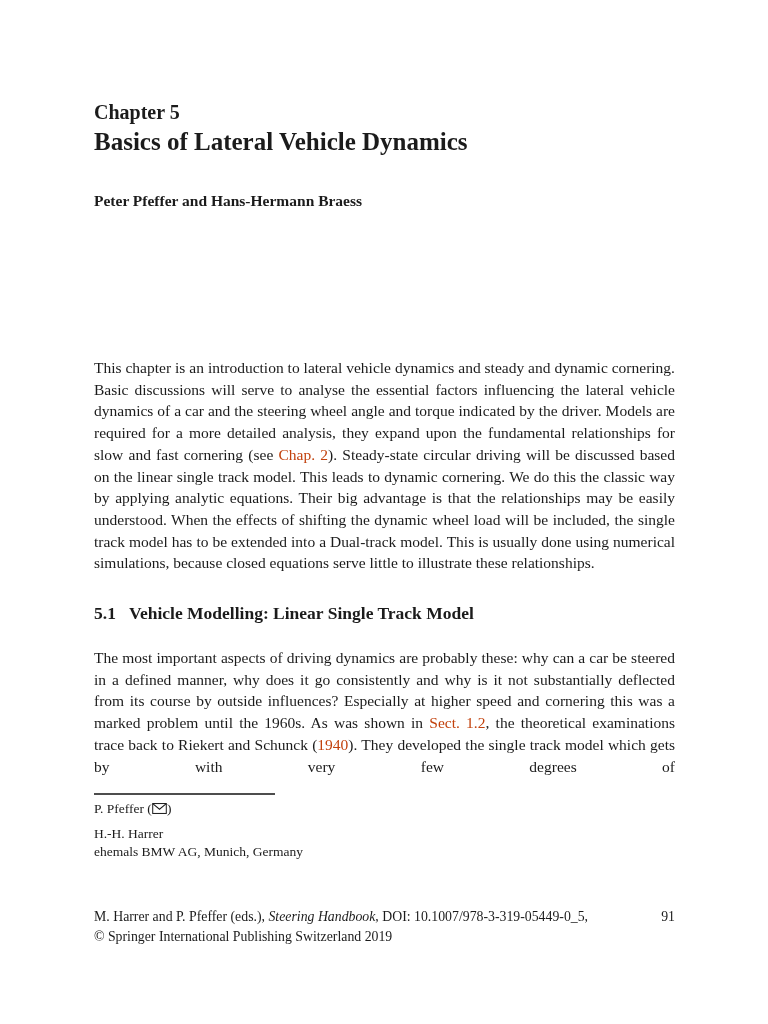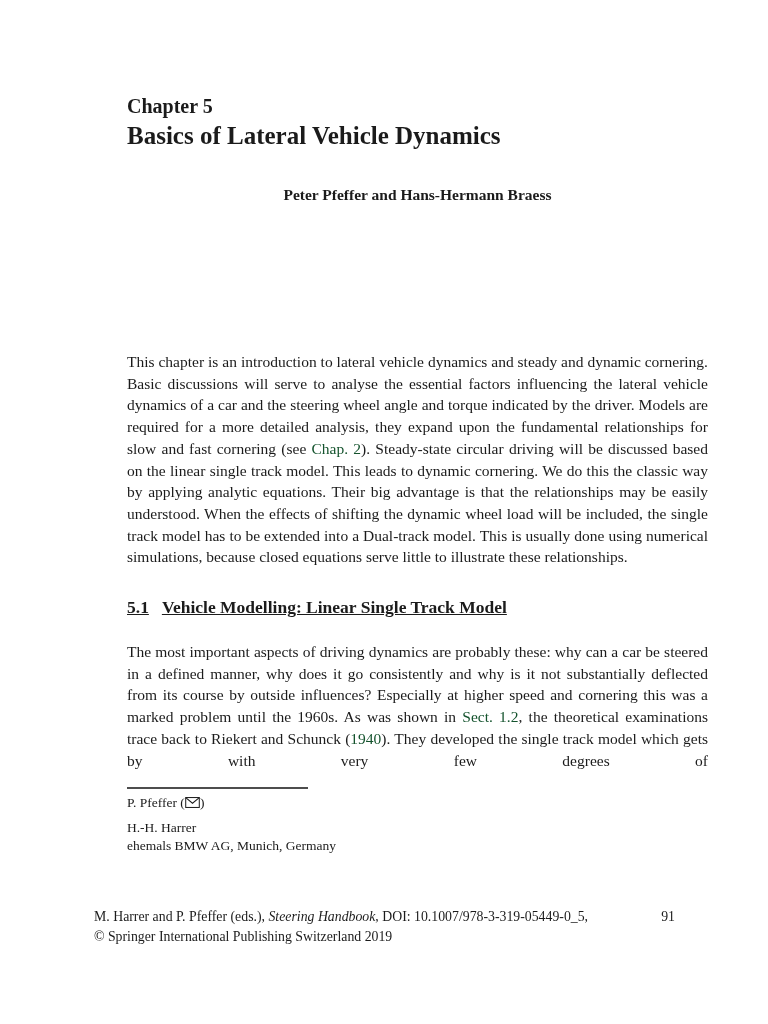--- a/index.html
+++ b/index.html
@@ -9,65 +9,62 @@
     width: 768px;
     height: 1024px;
     background: #ffffff;
     font-family: "Liberation Serif", serif;
     color: #1b1b1b;
     overflow: hidden;
   }
   .content {
     position: absolute;
     left: 94px;
-    top: 10px;
+    top: 16px;
     width: 581px;
-    margin-left: 33px;
   }
   .chapter-label {
     margin-top: 84px;
     font-size: 20px;
     font-weight: bold;
     line-height: 1.2;
   }
   .chapter-title {
     margin-top: 3px;
     font-size: 25px;
     font-weight: bold;
     line-height: 1.2;
   }
   .authors {
     margin-top: 35px;
     font-size: 15.5px;
     font-weight: bold;
-    text-align: center;
   }
   .abstract {
     margin-top: 147px;
     font-size: 15.5px;
     line-height: 21.7px;
     text-align: justify;
   }
   .section-heading {
     margin-top: 29px;
     font-size: 17.5px;
     font-weight: bold;
     line-height: 1.2;
-    text-decoration: underline;
   }
   .section-number { margin-right: 13px; }
   .body-para {
     margin-top: 23px;
     font-size: 15.5px;
     line-height: 21.7px;
     text-align: justify;
     text-align-last: justify;
   }
   .link {
-    color: #14532d;
+    color: #c2410c;
     cursor: pointer;
     text-decoration: none;
   }
   .footnote {
     margin-top: 4px;
     font-size: 13.5px;
     line-height: 18.2px;
   }
   .footnote-rule {
     width: 181px;

